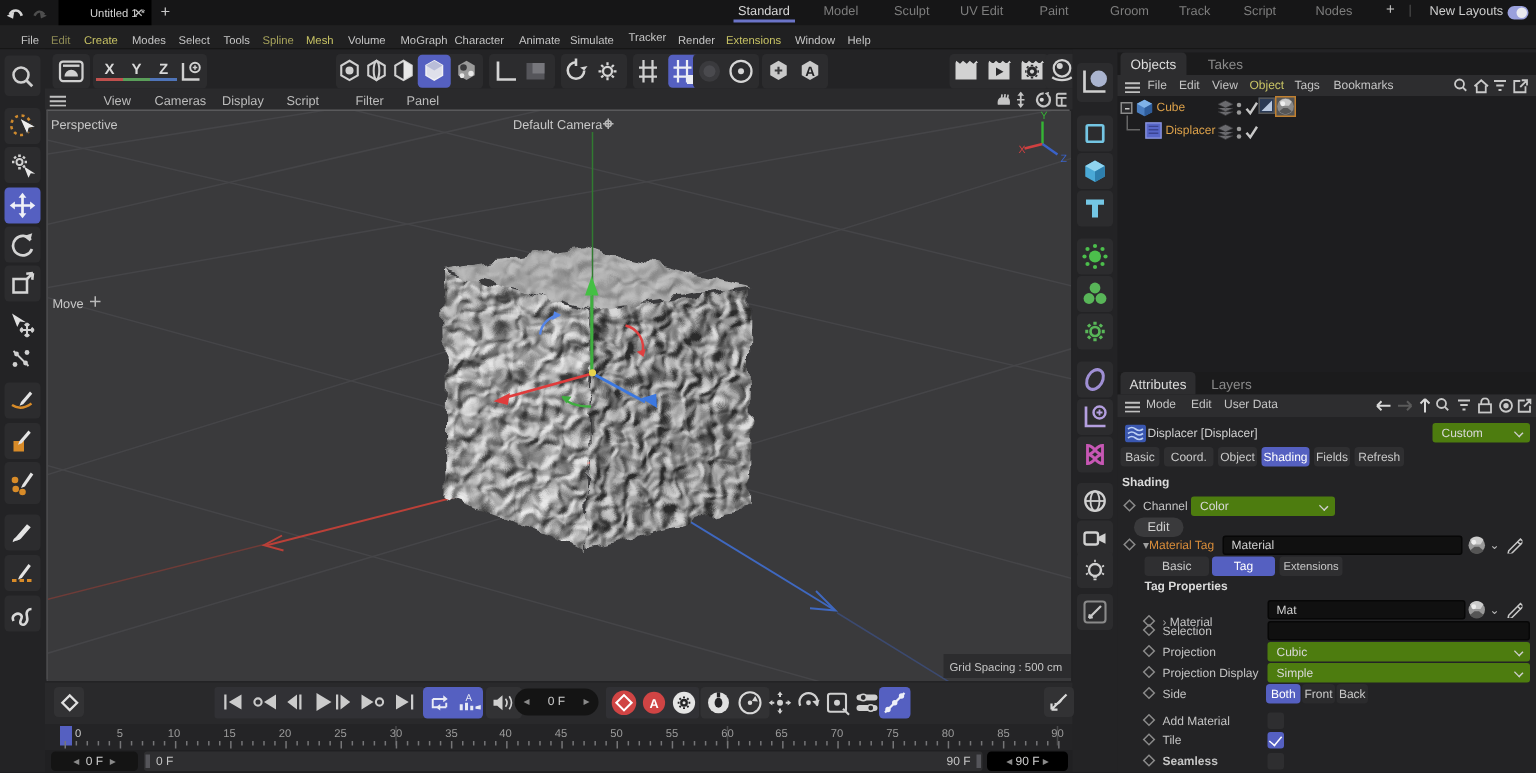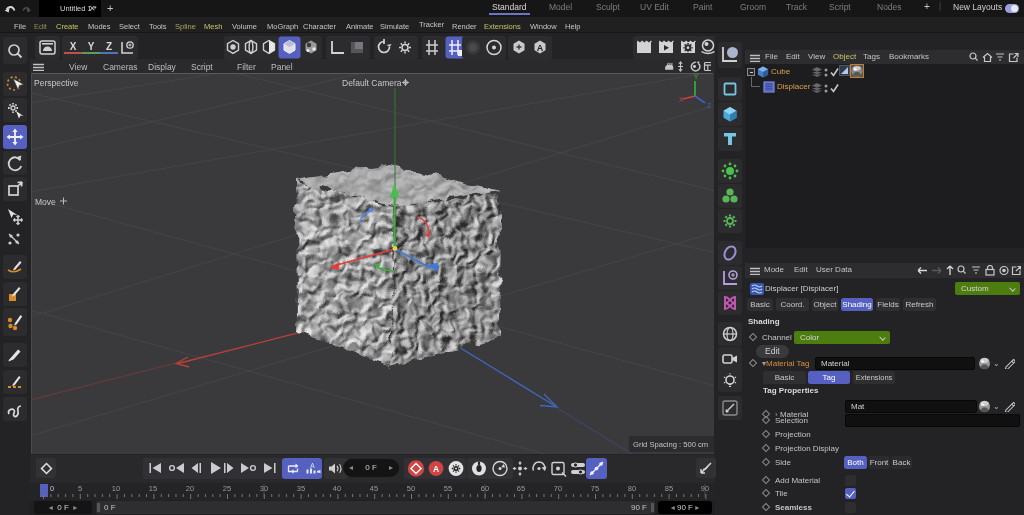--- a/index.html
+++ b/index.html
@@ -564,20 +564,24 @@
     <g transform="translate(28,125)" stroke="#b8b8b8" stroke-width="1">
             <path d="M0 0 h7 M3.5 -3.5 v7" fill="none"></path>
           </g>
     <rect x="597" y="360" width="85" height="16" fill="#2c2c2e"></rect>
     <text x="601" y="371" fill="#c4c4c4" font-size="7.6" font-family="Liberation Sans">Grid Spacing : 500 cm</text>
     </g>
   </svg>
   </div>
   <div class="abs" id="rpanel">
 
+    <div class="ptabs" style="position:absolute;left:0;top:2px;width:279px;">
+      <div class="ptab on" style="margin-left:2px;width:44px;padding:1px 0;text-align:center;">Objects</div>
+        <div class="ptab" style="width:40px;padding:1px 0;text-align:center;margin-left:6px;">Takes</div>
+    </div>
     <div class="abs" style="left:0;top:17px;width:279px;height:14px;background:#2d2d2f;font-size:9.5px;">
       <svg class="abs" style="left:5px;top:3.5px" width="10" height="8">
           <g stroke="#c0c0c0" stroke-width="1.3">
             <path d="M0 1.5 h10 M0 4.5 h10 M0 7.5 h10"></path>
           </g>
         </svg>
       <span class="abs" style="left:20px;top:2px;font-size:8px;">File</span>
         <span class="abs" style="left:41px;top:2px;font-size:8px;">Edit</span>
         <span class="abs" style="left:63px;top:2px;font-size:8px;">View</span>
         <span class="abs" style="left:88px;top:2px;font-size:8px;color:#c9c465;">Object</span>
@@ -637,20 +641,24 @@
       <svg class="abs" style="left:66px;top:19px" width="12" height="11" viewBox="0 0 12 11">
           <path d="M6 0 l5 2.5 L6 5 L1 2.5 z M1 5 l5 2.5 L11 5 M1 7.5 L6 10 l5-2.5" fill="#6a6a6e" stroke="#3a3a3c" stroke-width=".5"></path>
         </svg>
       <svg class="abs" style="left:79px;top:19px" width="16" height="11" viewBox="0 0 16 11">
           <circle cx="2" cy="3" r="1.5" fill="#9a9a9a"></circle>
           <circle cx="2" cy="8" r="1.5" fill="#9a9a9a"></circle>
           <path d="M7 5.5 l2.5 3 L14 1.5" stroke="#c8c8c8" stroke-width="1.6" fill="none"></path>
         </svg>
     </div>
 
+    <div class="ptabs" style="position:absolute;left:0;top:215px;width:279px;">
+      <div class="ptab on" style="margin-left:2px;width:50px;padding:1px 0;text-align:center;">Attributes</div>
+        <div class="ptab" style="width:40px;padding:1px 0;text-align:center;margin-left:4px;">Layers</div>
+    </div>
     <div class="abs" style="left:0;top:230px;width:279px;height:15px;background:#2d2d2f;font-size:9.5px;">
       <svg class="abs" style="left:5px;top:4px" width="10" height="8">
           <g stroke="#c0c0c0" stroke-width="1.3">
             <path d="M0 1.5 h10 M0 4.5 h10 M0 7.5 h10"></path>
           </g>
         </svg>
       <span class="abs" style="left:19px;top:2px;font-size:8px;">Mode</span>
         <span class="abs" style="left:49px;top:2px;font-size:8px;">Edit</span>
         <span class="abs" style="left:71px;top:2px;font-size:8px;">User Data</span>
       <svg class="abs" style="left:172px;top:2px" width="104" height="11" viewBox="0 0 104 11">
@@ -724,21 +732,23 @@
         <path d="M2 10 a5.5 5.5 0 0 0 9 0 l-3-2.5 h-3 z" fill="#555"></path>
         <circle cx="4.5" cy="4.5" r="1.6" fill="#eee"></circle>
       </svg>
     <div class="abs" style="left:248px;top:369px;color:#b8b8b8;font-size:8px;">⌄</div>
     <svg class="abs" style="left:259px;top:368px" width="11" height="11" viewBox="0 0 12 12">
         <path d="M2 10 l6.5-6.5 2 2 L4 12 l-2.6.6 z M8.5 3.5 l2-2 2 2 -2 2 z" fill="none" stroke="#c8c8c8" stroke-width="1.1"></path>
       </svg>
     <div class="arow" style="left:18px;top:381px;"><span class="diamond"></span>Selection</div>
     <div class="inp" style="left:100px;top:381px;width:175px;"></div>
     <div class="arow" style="left:18px;top:395px;"><span class="diamond"></span>Projection</div>
+    <div class="drop" style="left:100px;top:395px;width:175px;">Cubic</div>
     <div class="arow" style="left:18px;top:409px;"><span class="diamond"></span>Projection Display</div>
+    <div class="drop" style="left:100px;top:409px;width:175px;">Simple</div>
     <div class="arow" style="left:18px;top:423px;"><span class="diamond"></span>Side</div>
     <div class="abs" style="left:99px;top:423px;"><span class="tabbtn on" style="margin-right:1px;width:23px;">Both</span><span class="tabbtn" style="margin-right:1px;background:#2b2b2d;width:22px;">Front</span><span class="tabbtn" style="background:#2b2b2d;width:21px;">Back</span></div>
     <div class="arow" style="left:18px;top:441px;"><span class="diamond"></span>Add Material</div>
     <div class="chk" style="left:100px;top:442px;"></div>
     <div class="arow" style="left:18px;top:454px;"><span class="diamond"></span>Tile</div>
     <div class="chk on" style="left:100px;top:455px;"></div>
     <div class="arow" style="left:18px;top:468px;font-weight:bold;"><span class="diamond"></span>Seamless</div>
     <div class="chk" style="left:100px;top:469px;"></div>
   </div>
   <div class="abs" id="tl1">

